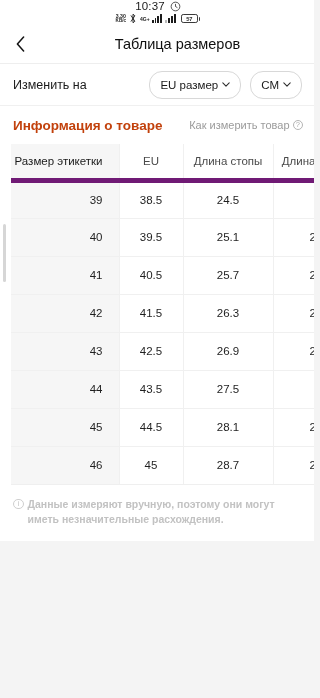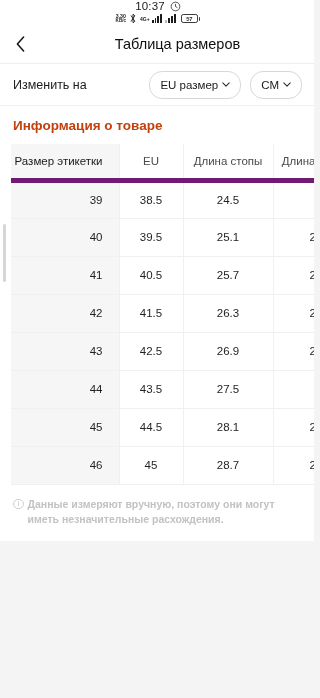--- a/index.html
+++ b/index.html
@@ -202,20 +202,24 @@
           <span>СМ</span>
           <svg width="8" height="5" viewBox="0 0 10 6">
             <path d="M1 1 L5 5 L9 1" fill="none" stroke="#2b2b2b" stroke-width="1.3" stroke-linecap="round" stroke-linejoin="round"></path>
           </svg>
         </div>
       </div>
     </div>
 
     <div class="info-row">
       <div class="info-title">Информация о товаре</div>
+      <div class="measure-link">
+        <span>Как измерить товар</span>
+        <span class="qmark">?</span>
+      </div>
     </div>
 
     <div class="table-wrap">
       <div class="scroll-ind"></div>
       <table>
         <colgroup>
             <col class="c0">
             <col class="c1">
             <col class="c2">
             <col class="c3">

